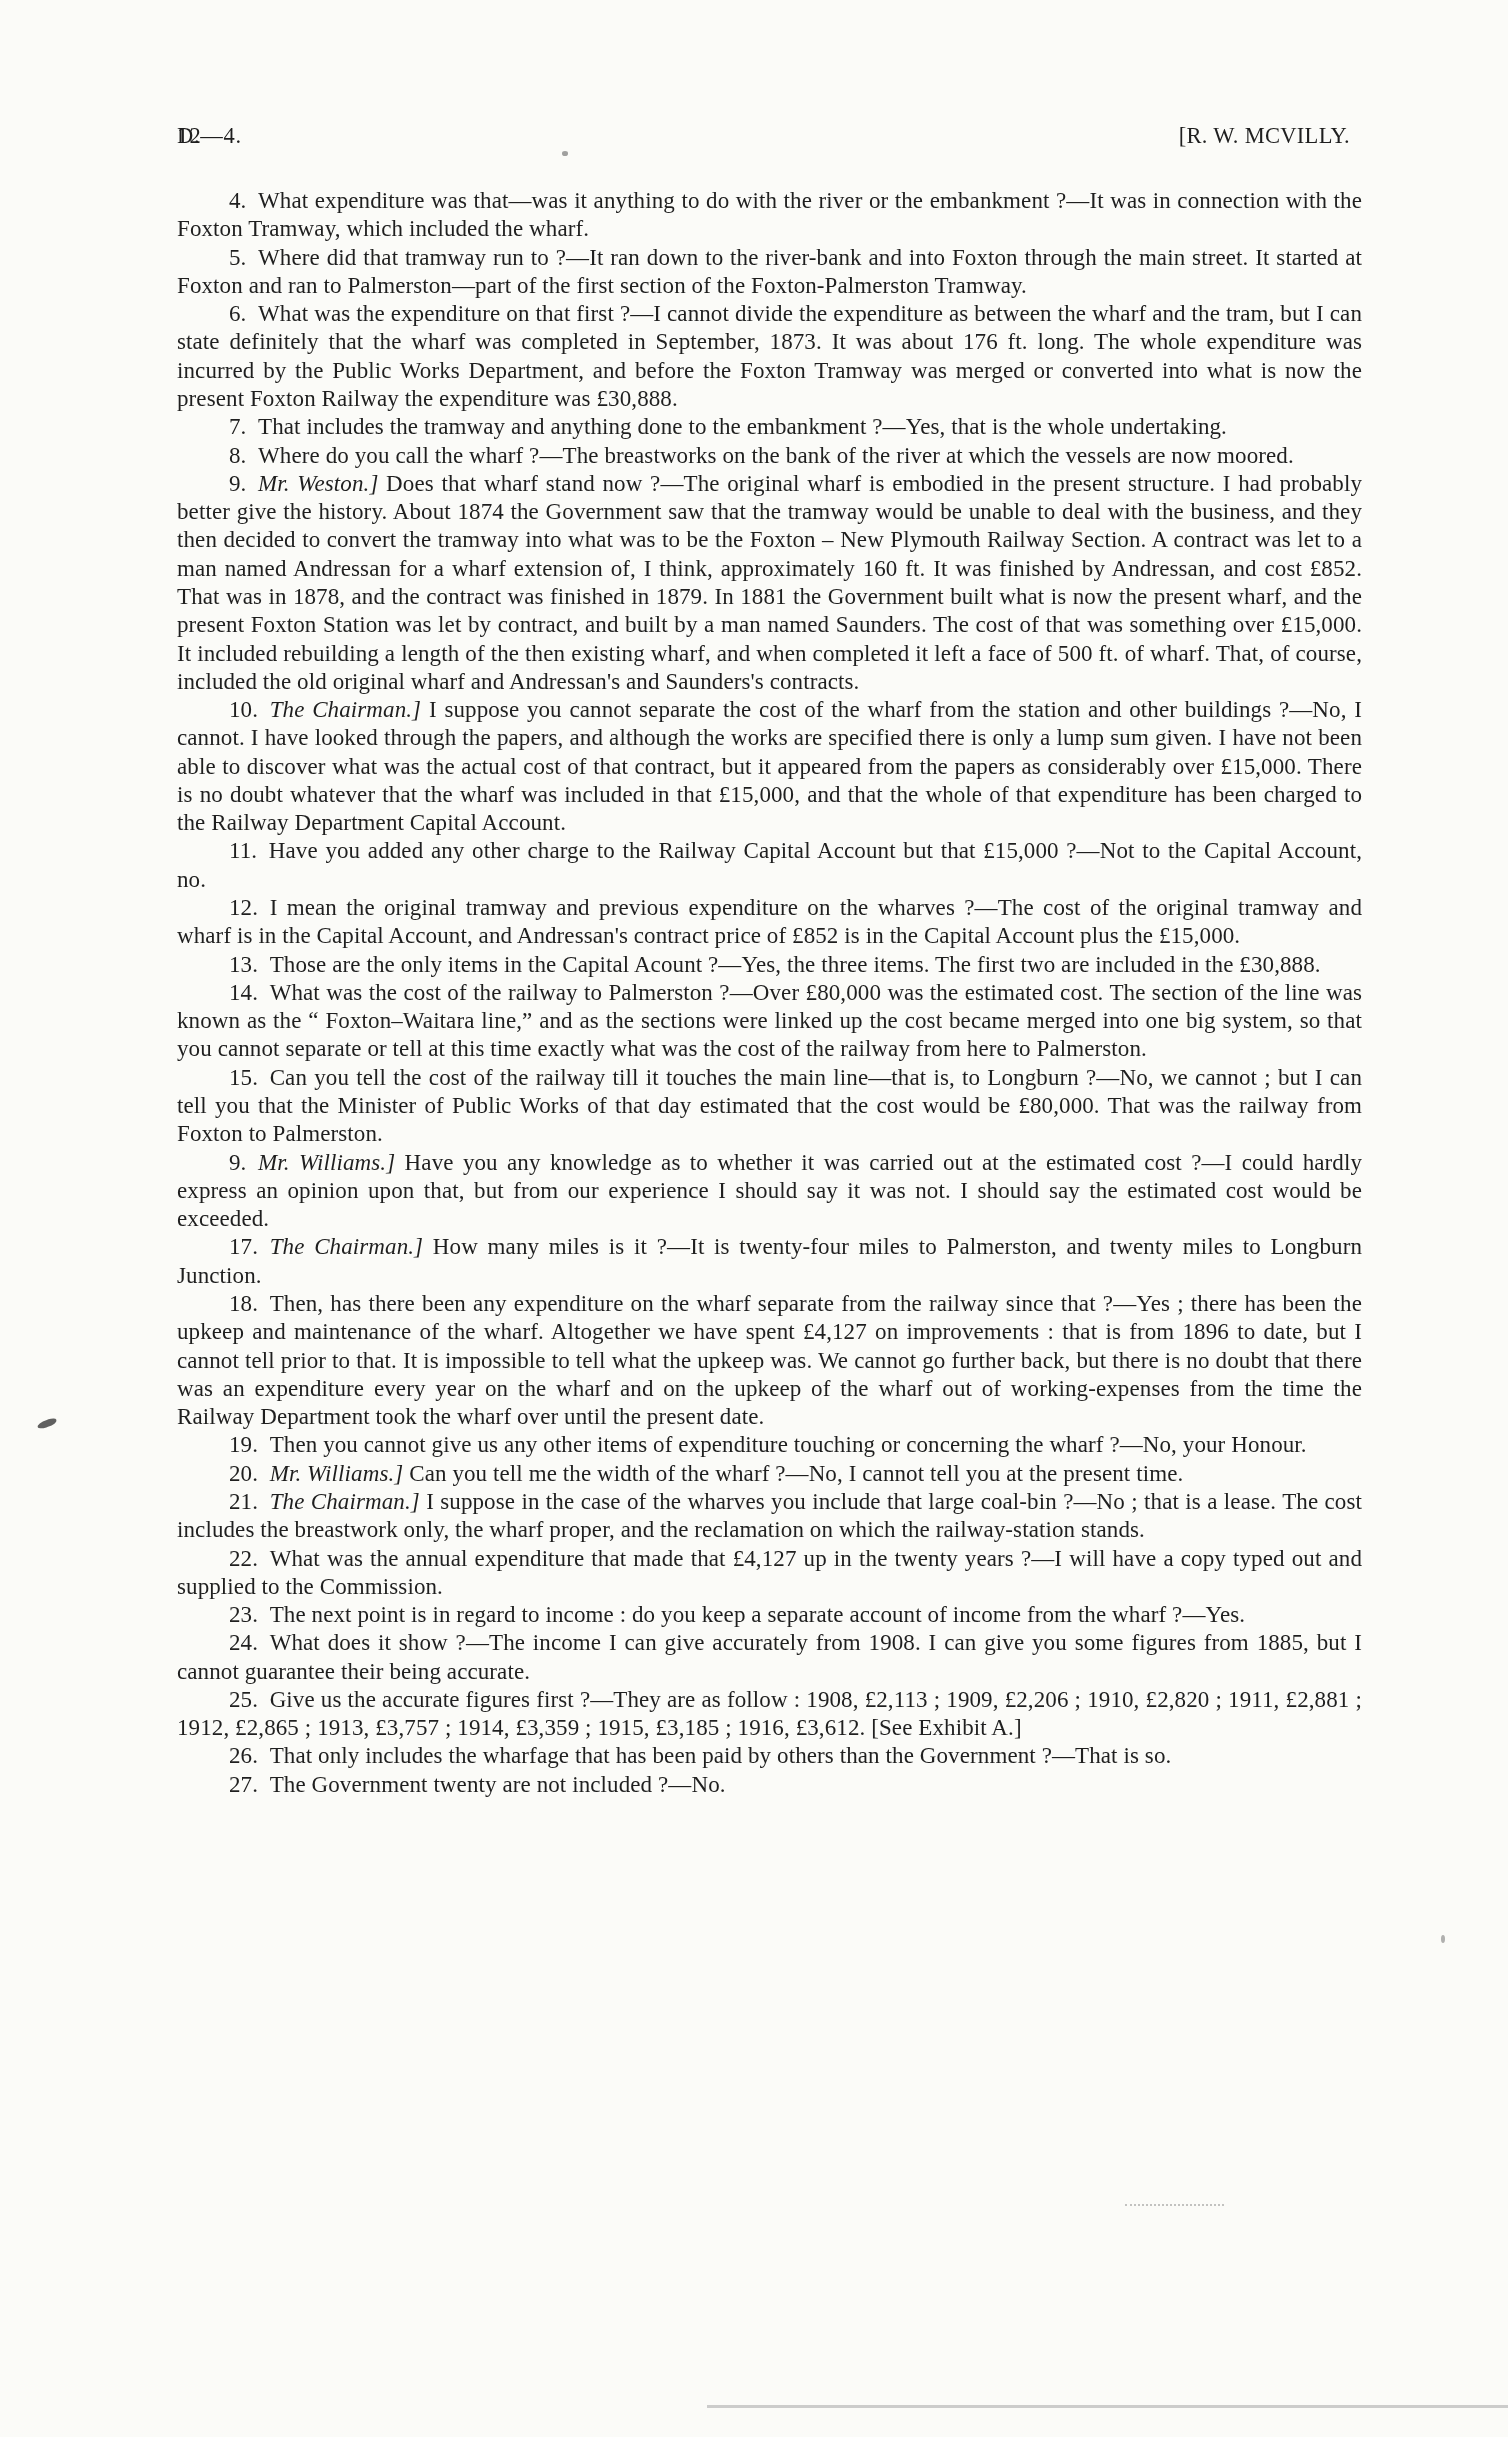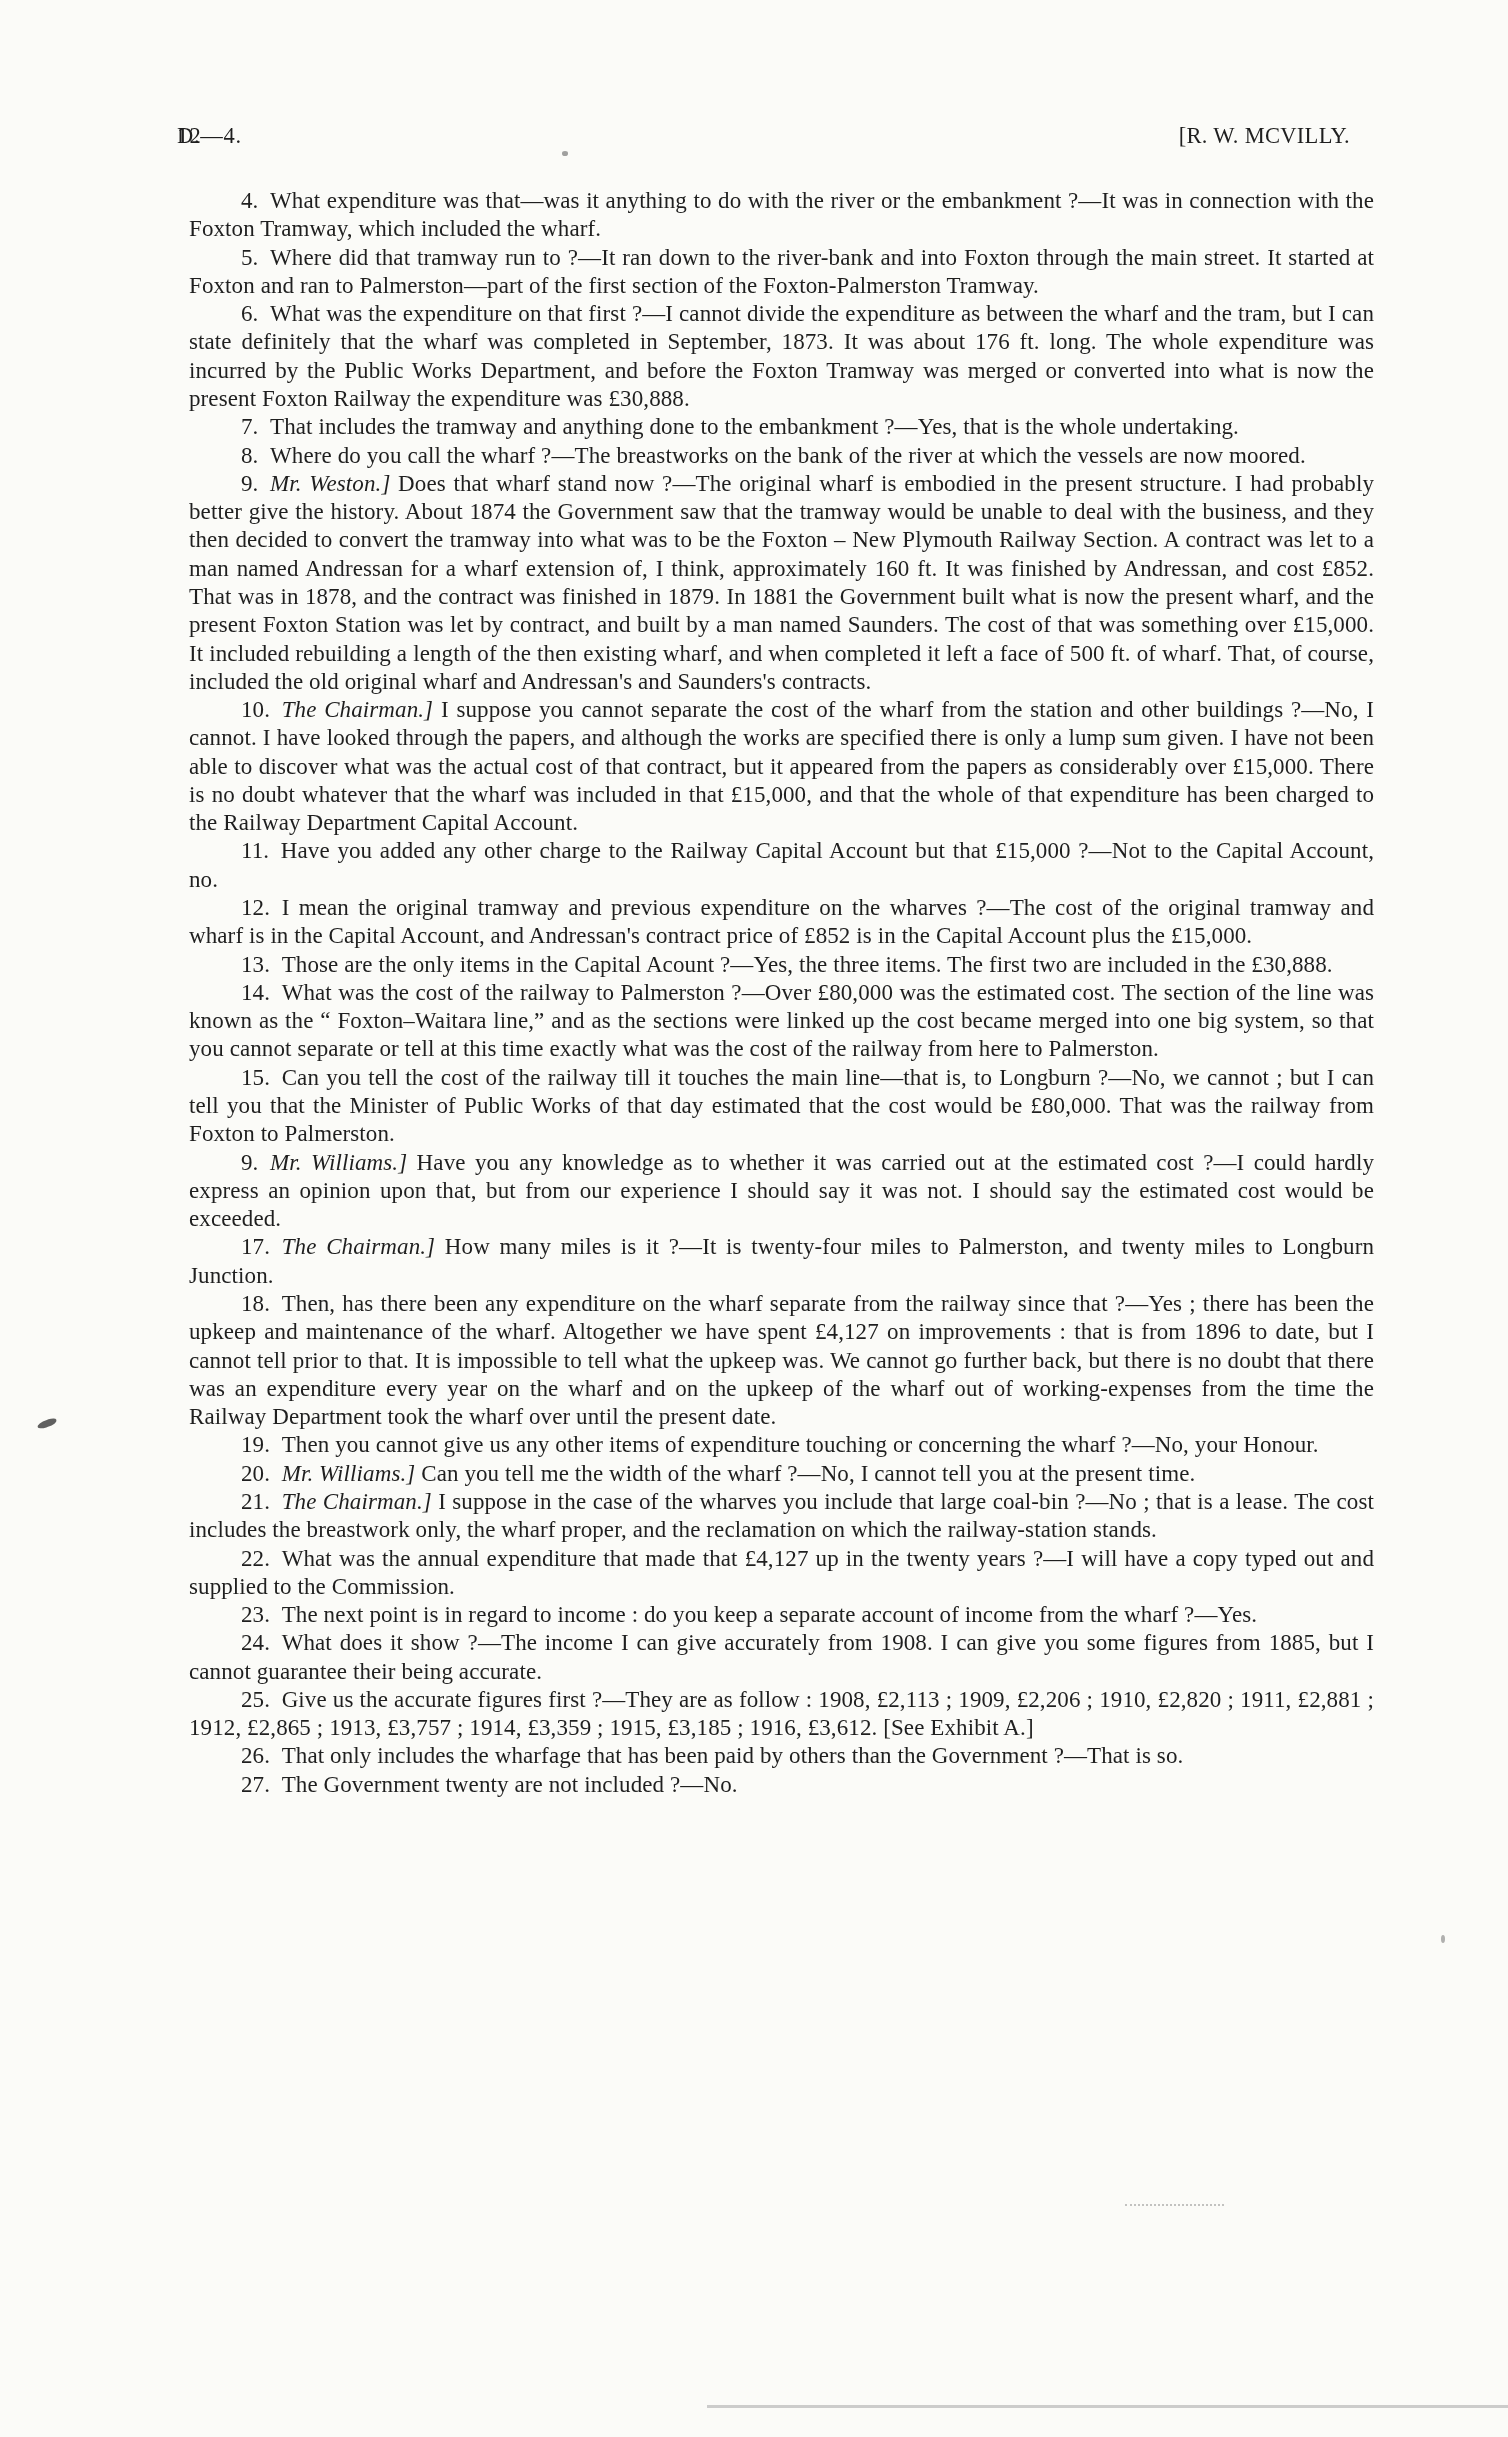--- a/index.html
+++ b/index.html
@@ -46,21 +46,20 @@
   }
   .content {
     position: absolute;
     top: 187px;
     left: 177px;
     width: 1185px;
     font-size: 23px;
     line-height: 1.23;
     text-align: justify;
     letter-spacing: 0.1px;
-    margin-left: 12px;
   }
   .para {
     margin: 0;
     text-indent: 52px;
   }
   .speaker {
     font-style: italic;
   }
   
   .smudge {

